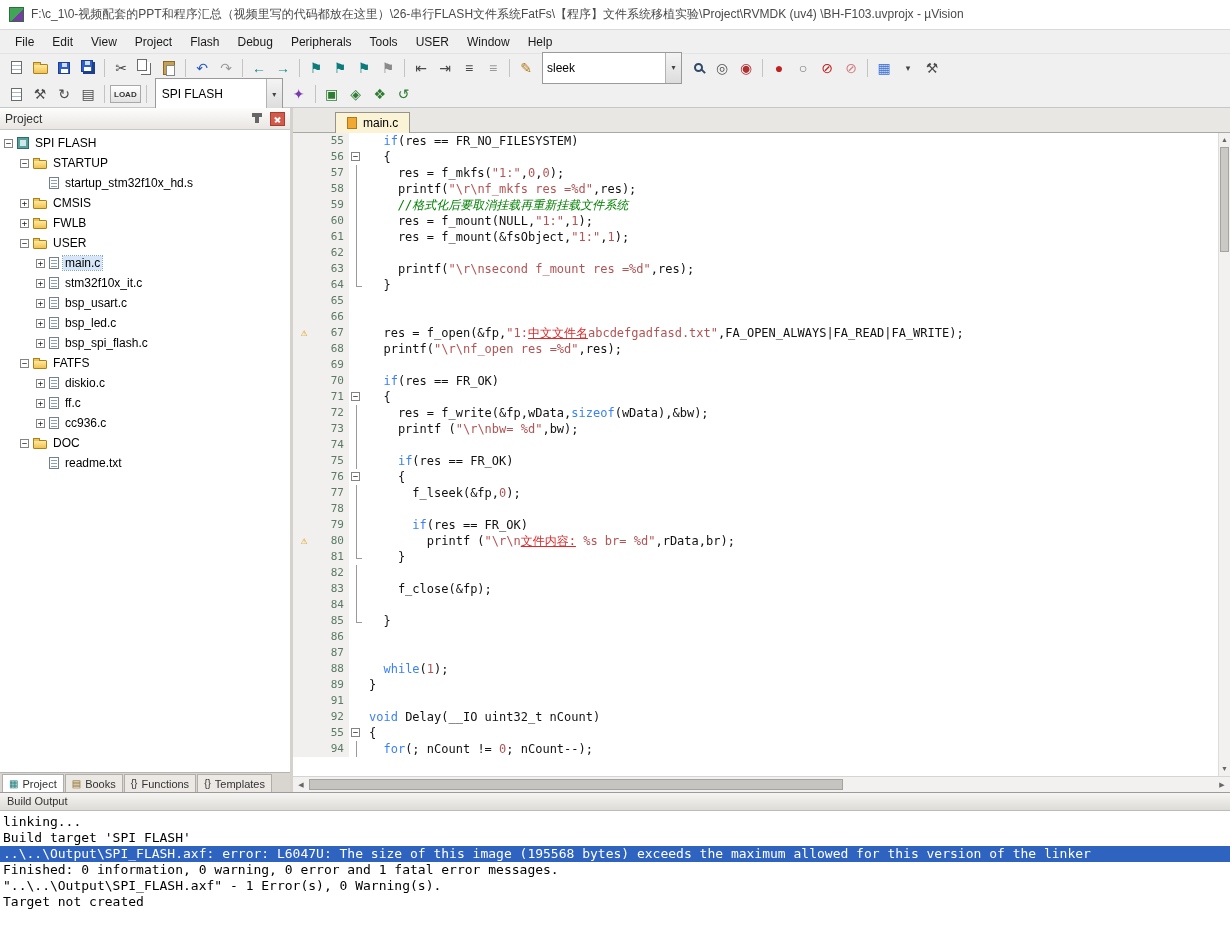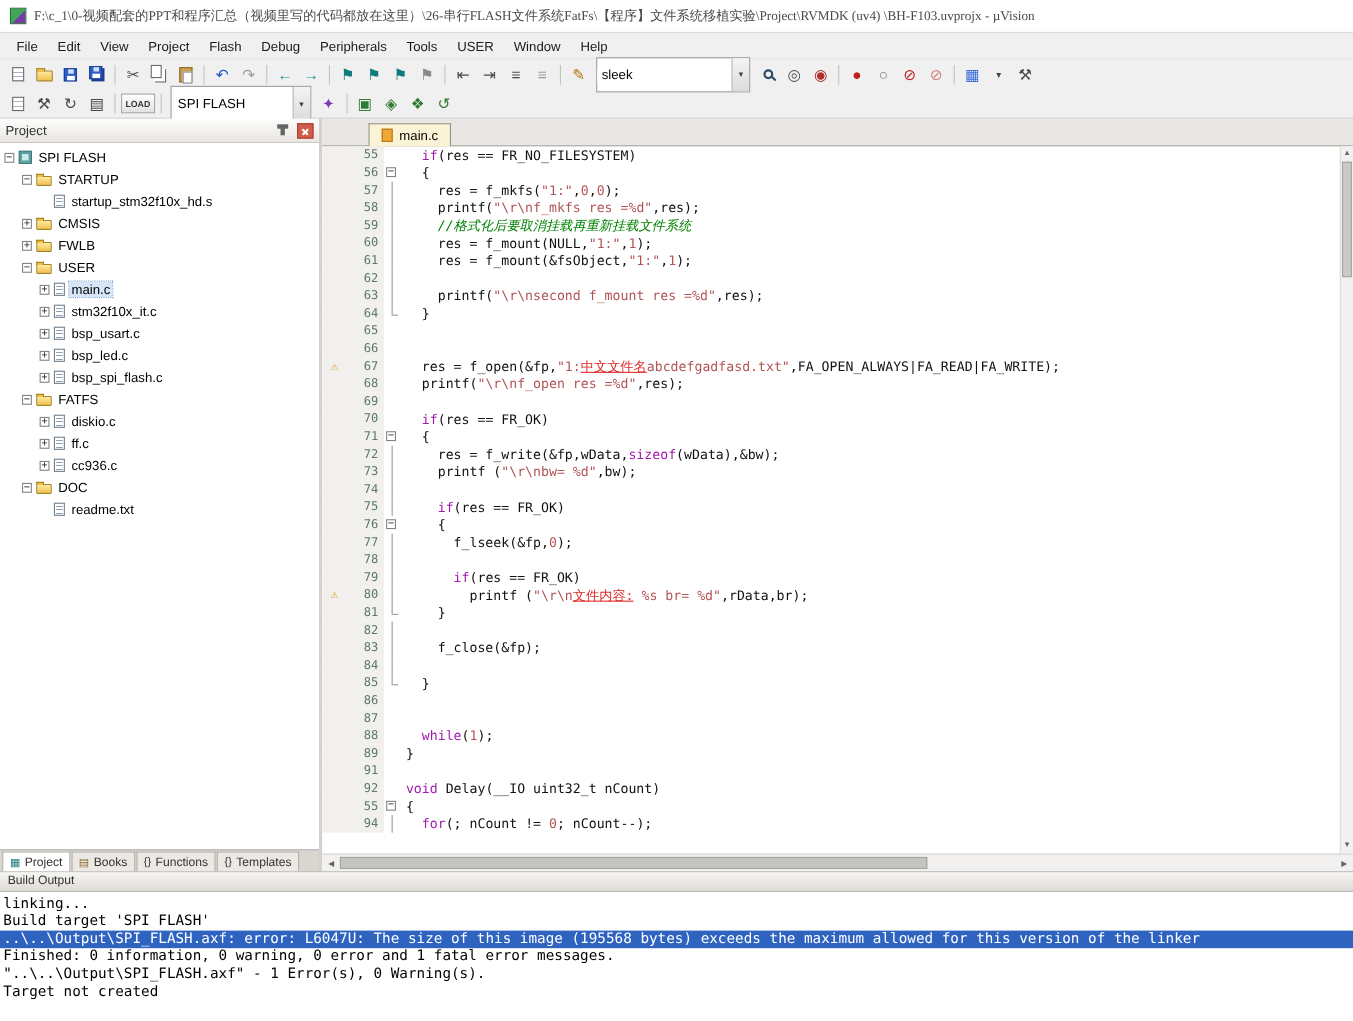--- a/index.html
+++ b/index.html
@@ -9,21 +9,21 @@
     font-family:"Liberation Sans", sans-serif; font-size:12px;
     background:#f0f0f0; color:#000;
   }
 
   
   .titlebar { height:30px; background:#ffffff; border-bottom:1px solid #d9d9d9;
     display:flex; align-items:center; gap:7px; padding:0 9px; }
   .app-icon { width:15px; height:15px; flex:none;
     background:linear-gradient(135deg,#41a558 0 55%,#7a3aa6 55% 100%);
     border:1px solid #2e6e3c; color:#fff; font-size:10px; line-height:13px; text-align:center; }
-  .titlebar .title { color:#4a4a4a; white-space:nowrap; overflow:hidden;font-family:Liberation Serif, serif; }
+  .titlebar .title { color:#4a4a4a; white-space:nowrap; overflow:hidden; }
 
   
   .menubar { height:23px; background:#f0f0f0; display:flex; align-items:center; padding:0 6px; }
   .menu-item { padding:3px 9px; color:#1a1a1a; }
 
   
   .toolbar { background:#f0f0f0; display:flex; align-items:center; padding:0 5px; gap:2px; }
   #tb1 { height:28px; border-top:1px solid #e3e3e3; }
   #tb2 { height:27px; border-bottom:1px solid #c6c6c6; }
   .tb-group { display:flex; align-items:center; gap:2px; }
@@ -121,21 +121,21 @@
   .cn { width:34px; flex:none; align-self:stretch; background:#f1f0ee; text-align:right;
     padding-right:5px; color:#5a7a64; font-size:11px; line-height:16px; }
   .cf { width:16px; flex:none; align-self:stretch; position:relative; }
   .f-v::before { content:''; position:absolute; left:7px; top:0; bottom:0; width:1px; background:#9a9a9a; }
   .f-end::before { content:''; position:absolute; left:7px; top:0; height:9px; width:1px; background:#9a9a9a; }
   .f-end::after { content:''; position:absolute; left:7px; top:9px; width:6px; height:1px; background:#9a9a9a; }
   .fbox { position:absolute; left:2px; top:3px; width:9px; height:9px; border:1px solid #848484;
     background:#fff; font-size:9px; line-height:7px; text-align:center; color:#222; }
   .ct { padding-left:4px; }
   .seg-p { color:#111; }
-  .seg-k { color:#a21caf; }
+  .seg-k { color:#3b82f6; }
   .seg-s { color:#b25454; }
   .seg-n { color:#b25454; }
   .seg-c { color:#008000; font-style:italic; }
   .seg-z { color:#e02828; text-decoration:underline; }
 
   .vscroll { width:12px; flex:none; background:#f2f1ef; border-left:1px solid #dddcda;
     display:flex; flex-direction:column; align-items:center; }
   .varrow { font-size:7px; color:#666; height:14px; line-height:14px; }
   .vthumb { width:9px; height:105px; background:#cbc9c6; border:1px solid #a5a3a0; margin-bottom:auto; }
   .vdown { margin-top:auto; }

